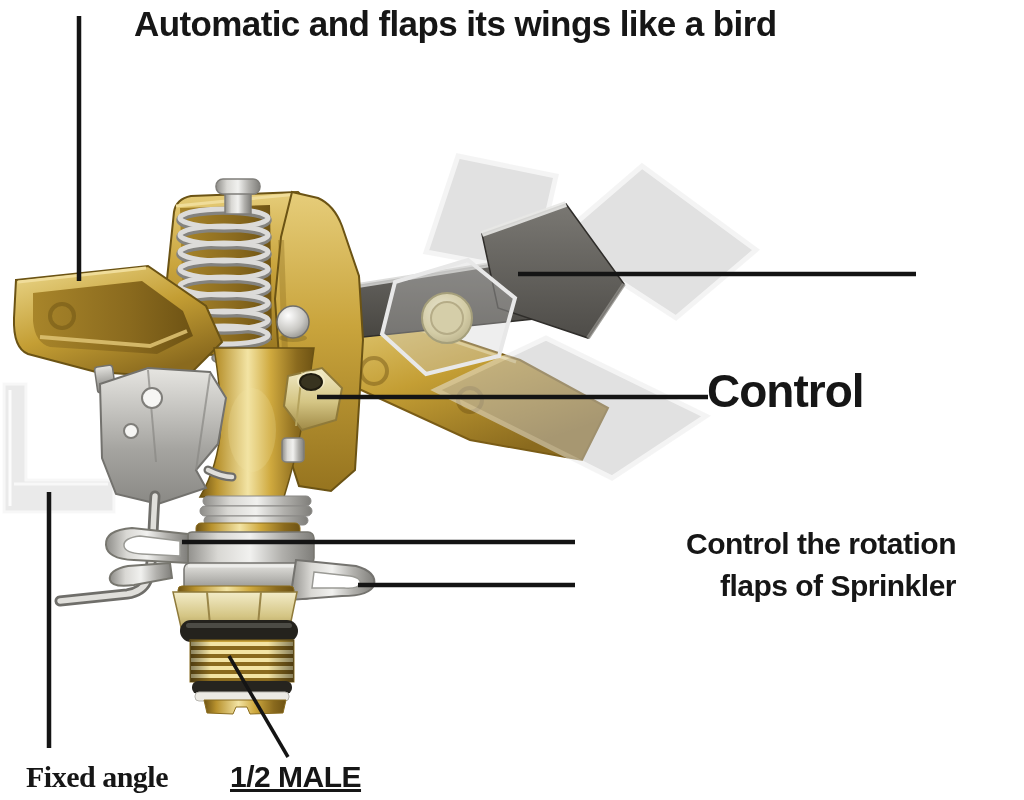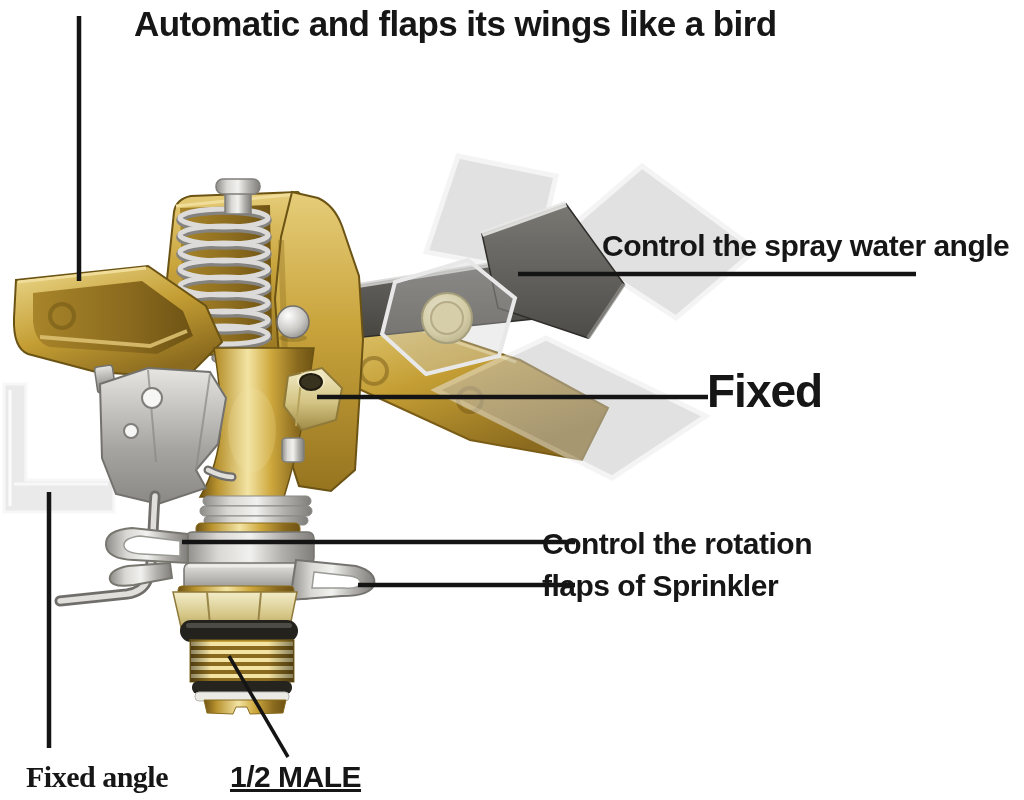--- a/index.html
+++ b/index.html
@@ -14,22 +14,22 @@
   .lbl{
     position:absolute;
     color:#161616;
     font-weight:600;
     white-space:nowrap;
     line-height:1.12;
   }
   .lbl-top{left:112px;top:4px;font-size:35px;letter-spacing:-0.6px;margin-left:22px;}
   .lbl-spray{left:602px;top:229px;font-size:30px;letter-spacing:-0.5px;}
   .lbl-outlet{left:707px;top:366px;font-size:46px;letter-spacing:-1px;}
-  .lbl-rot{left:542px;top:523px;width:392px;font-size:30px;letter-spacing:-0.5px;
-           text-align:left;line-height:42px;white-space:normal;}
+  .lbl-rot{left:564px;top:523px;width:392px;font-size:30px;letter-spacing:-0.5px;
+           text-align:right;line-height:42px;white-space:normal;}
   .lbl-fixed{left:26px;top:760px;font-size:30px;letter-spacing:-0.5px;font-family:Liberation Serif, serif;}
   .lbl-male{left:230px;top:760px;font-size:30px;letter-spacing:-0.5px;text-decoration:underline;}
 </style>
 </head>
 <body>
 
 <div class="stage">
 
 <svg class="art" width="1024" height="800" viewBox="0 0 1024 800">
   <defs>
@@ -268,22 +268,21 @@
     <line x1="518" y1="274" x2="916" y2="274"></line>
     <line x1="317" y1="397" x2="708" y2="397"></line>
     <line x1="182" y1="542" x2="575" y2="542"></line>
     <line x1="358" y1="585" x2="575" y2="585"></line>
     <line x1="49" y1="492" x2="49" y2="748"></line>
     <line x1="229" y1="656" x2="288" y2="757" stroke-width="3.5"></line>
   </g>
 </svg>
 
 <div class="lbl lbl-top">Automatic and flaps its wings like a bird</div>
-<div class="lbl lbl-spray">Control the spray water angle</div>
-<div class="lbl lbl-outlet">Fixed</div>
+<div class="lbl lbl-outlet">Control</div>
 <div class="lbl lbl-rot">
   <div>Control the rotation</div>
   <div>flaps of Sprinkler</div>
 </div>
 <div class="lbl lbl-fixed">Fixed angle</div>
 <div class="lbl lbl-male">1/2 MALE</div>
 
 </div>
 
 </body></html>

